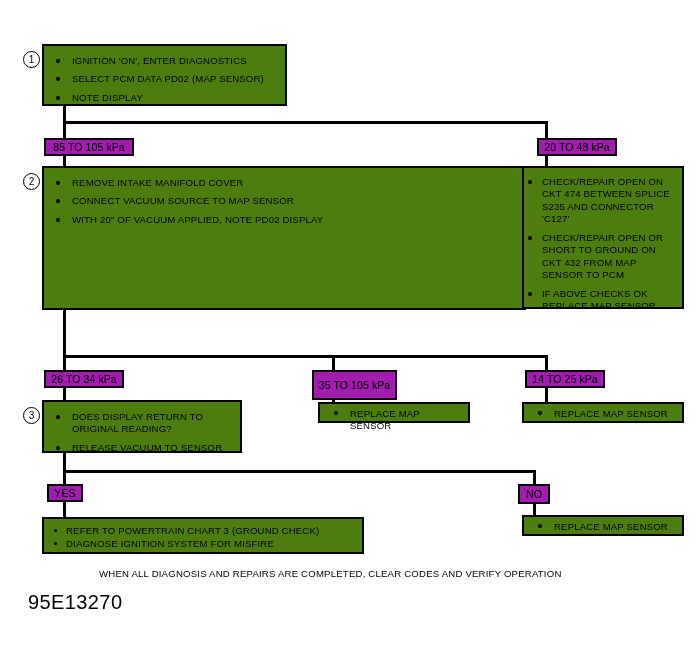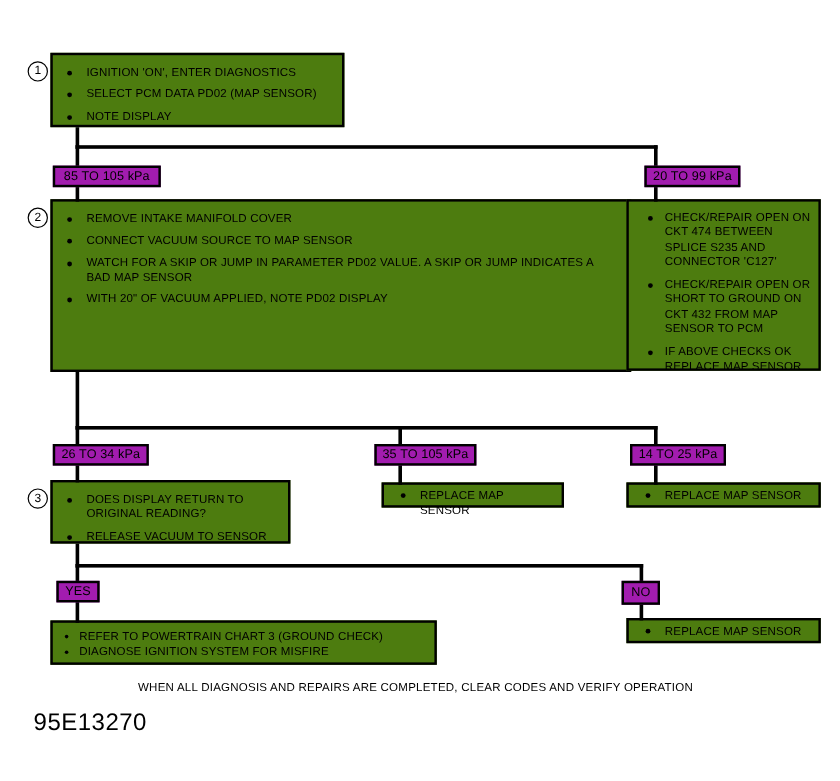--- a/index.html
+++ b/index.html
@@ -113,40 +113,40 @@
   #box-rep-right .boxinner,
   #box-rep-no .boxinner { padding: 4px 6px 4px 6px; }
   #box-rep-mid li, #box-rep-right li, #box-rep-no li { padding-left: 24px; }
   #box-rep-mid li::before, #box-rep-right li::before, #box-rep-no li::before { left: 8px; top: 3px; }
 
   #box-yes-result .boxinner { padding: 6px 8px 6px 4px; }
   #box-yes-result li { padding-left: 18px; margin-bottom: 1px; }
   #box-yes-result li::before { left: 6px; top: 4px; width: 3px; height: 3px; }
 
   #box-ckt li { padding-left: 18px; margin-bottom: 7px; }
-  #box-ckt .boxinner { padding: 8px 6px 8px 12px; }
+  #box-ckt .boxinner { padding: 8px 6px 8px 0; }
 
   
   #tag-85-105 { left: 44px;  top: 138px; width: 90px;  height: 18px; }
   #tag-20-84  { left: 537px; top: 138px; width: 80px;  height: 18px; }
   #tag-26-34  { left: 44px;  top: 370px; width: 80px;  height: 18px; }
-  #tag-35-105 { left: 312px; top: 370px; width: 85px;  height: 18px; }
+  #tag-35-105 { left: 312px; top: 370px; width: 85px;  height: 30px; }
   #tag-14-25  { left: 525px; top: 370px; width: 80px;  height: 18px; }
   #tag-yes    { left: 47px;  top: 484px; width: 36px;  height: 18px; }
   #tag-no     { left: 518px; top: 484px; width: 32px;  height: 20px; }
 
   
   #num-1 { left: 23px; top: 51px; }
   #num-2 { left: 23px; top: 173px; }
   #num-3 { left: 23px; top: 407px; }
 
   
   #footer-note {
     position: absolute;
-    left: 115px;
+    left: 99px;
     top: 568px;
     font-size: 9.6px;
     letter-spacing: 0.2px;
     white-space: nowrap;
   }
   #figure-code {
     position: absolute;
     left: 28px;
     top: 591px;
     font-size: 20px;
@@ -190,29 +190,28 @@
     <div class="boxinner">
       <ul class="blist tight">
         <li>IGNITION 'ON', ENTER DIAGNOSTICS</li>
         <li>SELECT PCM DATA PD02 (MAP SENSOR)</li>
         <li>NOTE DISPLAY</li>
       </ul>
     </div>
   </div>
 
   <div class="tagbox" id="tag-85-105">85 TO 105 kPa</div>
-  <div class="tagbox" id="tag-20-84">20 TO 99 kPa</div>
+  <div class="tagbox" id="tag-20-84">20 TO 48 kPa</div>
 
   <div class="stepnum" id="num-2">2</div>
   <div class="box" id="box-step2">
     <div class="boxinner">
       <ul class="blist tight2">
         <li>REMOVE INTAKE MANIFOLD COVER</li>
         <li>CONNECT VACUUM SOURCE TO MAP SENSOR</li>
-        <li>WATCH FOR A SKIP OR JUMP IN PARAMETER PD02 VALUE.  A SKIP OR JUMP INDICATES A BAD MAP SENSOR</li>
         <li>WITH 20" OF VACUUM APPLIED, NOTE PD02 DISPLAY</li>
       </ul>
     </div>
   </div>
 
   <div class="box" id="box-ckt">
     <div class="boxinner">
       <ul class="blist">
         <li>CHECK/REPAIR OPEN ON CKT 474 BETWEEN SPLICE S235 AND CONNECTOR 'C127'</li>
         <li>CHECK/REPAIR OPEN OR SHORT TO GROUND ON CKT 432 FROM MAP SENSOR TO PCM</li>

